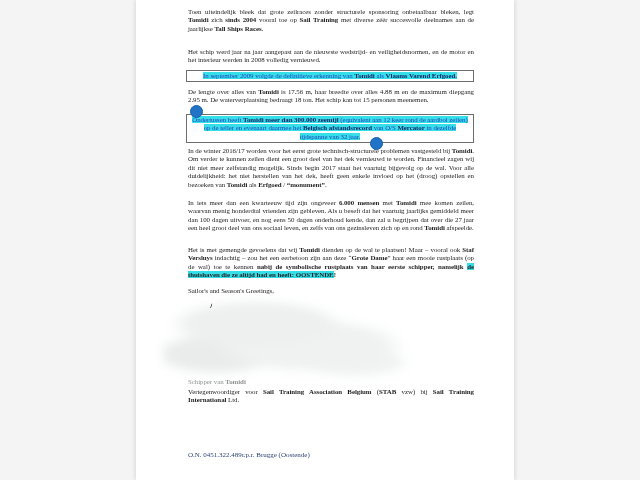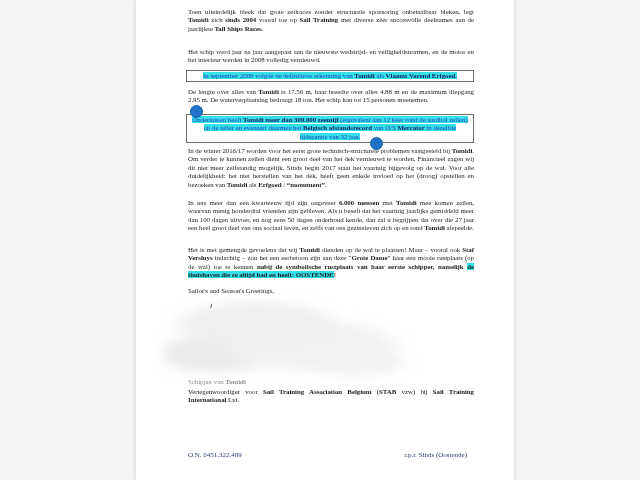--- a/index.html
+++ b/index.html
@@ -23,21 +23,21 @@
   .sig-blur{position:absolute;left:26px;top:297px;width:248px;height:84px;z-index:2;
     background:
       radial-gradient(ellipse 120px 34px at 38% 32%, #eef0f0 55%, rgba(238,240,240,0) 75%),
       radial-gradient(ellipse 130px 38px at 60% 58%, #f0f2f2 55%, rgba(240,242,242,0) 75%),
       radial-gradient(ellipse 95px 30px at 22% 68%, #eaecec 50%, rgba(234,236,236,0) 72%),
       radial-gradient(ellipse 80px 22px at 78% 78%, #f1f3f3 50%, rgba(241,243,243,0) 72%);
     filter:blur(4px);}
   .sig-mark{position:absolute;left:73px;top:303px;width:2px;height:5px;z-index:3;
             border-right:1.4px solid #4a4a4a;border-radius:0 0 2px 0;transform:rotate(14deg);}
   .footer{position:absolute;left:52px;right:47px;top:451px;display:flex;
-          justify-content:space-between;font-size:7px;color:#2e4370;letter-spacing:0;}
+          font-size:7px;color:#2e4370;letter-spacing:0;}
 </style>
 </head>
 <body>
 
 <div class="canvas">
   <div class="page">
 
     <p class="blk" style="top:8px"><span>Toen uiteindelijk bleek dat grote zeilraces zonder structurele sponsoring onbetaalbaar bleken, legt </span><span class="b">Tomidi</span><span> zich </span><span class="b">sinds 2004</span><span> vooral toe op </span><span class="b">Sail Training</span><span> met diverse zéér succesvolle deelnames aan de jaarlijkse </span><span class="b">Tall Ships Races</span><span>.</span></p>
 
     <p class="blk" style="top:48px"><span>Het schip werd jaar na jaar aangepast aan de nieuwste wedstrijd- en veiligheidsnormen, en de motor en het interieur werden in 2008 volledig vernieuwd.</span></p>
@@ -65,17 +65,17 @@
 
     <div class="sig-blur"></div>
     <div class="sig-mark"></div>
 
     <p class="blk" style="top:378px;z-index:1"><span class="f">Schipper van </span><span class="b f">Tomidi</span></p>
 
     <p class="blk" style="top:388px"><span>Vertegenwoordiger voor </span><span class="b">Sail Training Association Belgium</span><span> (</span><span class="b">STAB</span><span> vzw) bij </span><span class="b">Sail Training International</span><span> Ltd.</span></p>
 
     <div class="footer">
       <span>O.N. 0451.322.489</span>
-      <span>r.p.r. Sinds (Oostende)</span>
+      <span>r.p.r. Brugge (Oostende)</span>
     </div>
 
   </div>
 </div>
 
 </body></html>

